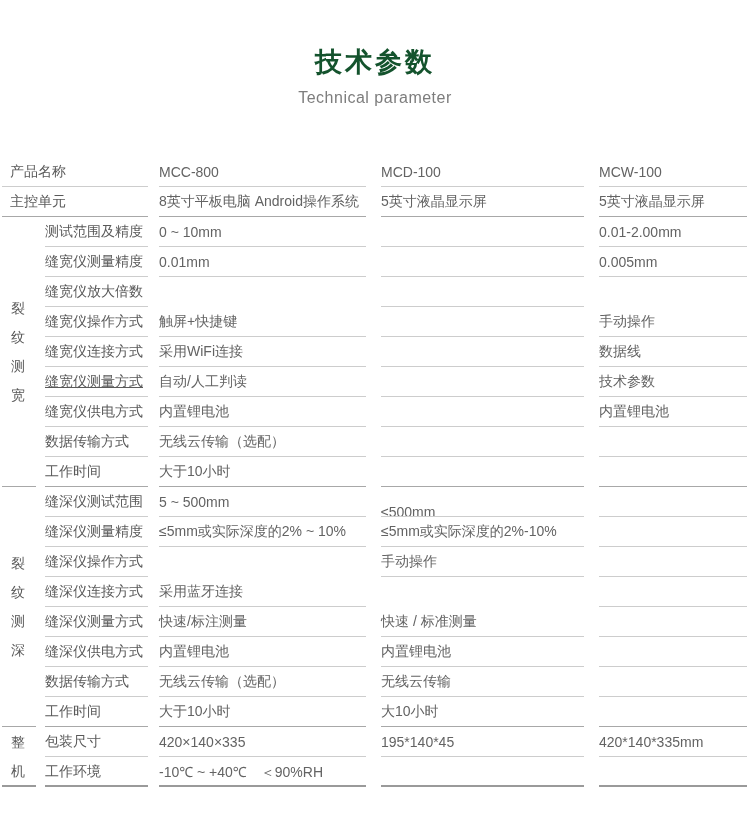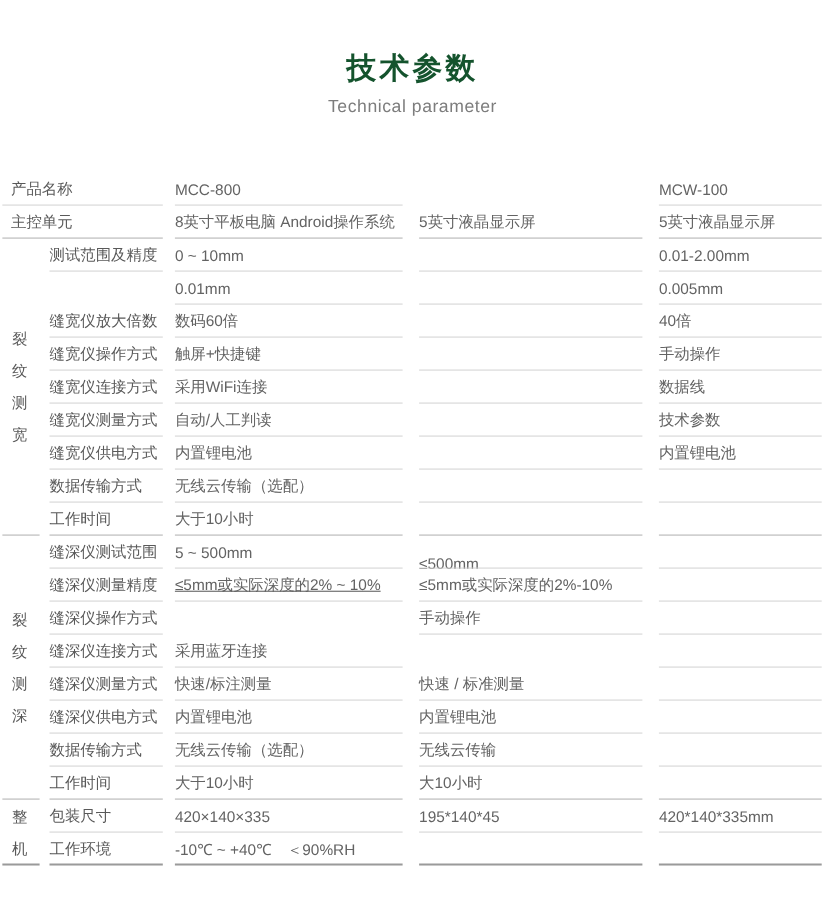--- a/index.html
+++ b/index.html
@@ -75,46 +75,46 @@
 </style>
 </head>
 <body>
 
 <div>
   <div class="page-title">技术参数</div>
   <div class="page-subtitle">Technical parameter</div>
   <div class="spec-table" id="spec-table">
       <div class="cell c-head" style="grid-row: 1;">产品名称</div>
       <div class="cell c-v1" style="grid-row: 1;">MCC-800</div>
+      <div class="cell c-v2" style="grid-row: 1;">MCD-100</div>
       <div class="cell c-v3" style="grid-row: 1; text-align: center;">MCW-100</div>
       <div class="cell c-head ln-dark" style="grid-row: 2;">主控单元</div>
       <div class="cell c-v1 ln-dark" style="grid-row: 2;">8英寸平板电脑 Android操作系统</div>
       <div class="cell c-v2 ln-dark" style="grid-row: 2;">5英寸液晶显示屏</div>
       <div class="cell c-v3 ln-dark" style="grid-row: 2;">5英寸液晶显示屏</div>
       <div class="cell c-grp ln-dark" style="grid-row: 3 / span 9;"><span>裂</span><span>纹</span><span>测</span><span>宽</span></div>
       <div class="cell c-sub" style="grid-row: 3;">测试范围及精度</div>
       <div class="cell c-v1" style="grid-row: 3;">0 ~ 10mm</div>
       <div class="cell c-v2" style="grid-row: 3;"></div>
       <div class="cell c-v3" style="grid-row: 3;">0.01-2.00mm</div>
+      <div class="cell c-sub" style="grid-row: 4;">缝宽仪测量精度</div>
       <div class="cell c-v1" style="grid-row: 4;">0.01mm</div>
       <div class="cell c-v2" style="grid-row: 4;"></div>
       <div class="cell c-v3" style="grid-row: 4;">0.005mm</div>
       <div class="cell c-sub" style="grid-row: 5;">缝宽仪放大倍数</div>
-      <div class="cell c-v1" style="grid-row: 5;">数码60倍</div>
       <div class="cell c-v2" style="grid-row: 5;"></div>
-      <div class="cell c-v3" style="grid-row: 5;">40倍</div>
       <div class="cell c-sub" style="grid-row: 6;">缝宽仪操作方式</div>
       <div class="cell c-v1" style="grid-row: 6;">触屏+快捷键</div>
       <div class="cell c-v2" style="grid-row: 6;"></div>
       <div class="cell c-v3" style="grid-row: 6;">手动操作</div>
       <div class="cell c-sub" style="grid-row: 7;">缝宽仪连接方式</div>
       <div class="cell c-v1" style="grid-row: 7;">采用WiFi连接</div>
       <div class="cell c-v2" style="grid-row: 7;"></div>
       <div class="cell c-v3" style="grid-row: 7;">数据线</div>
-      <div class="cell c-sub" style="grid-row: 8;">缝宽仪测量方式</div>
+      <div class="cell c-sub" style="grid-row: 8; text-decoration: underline;">缝宽仪测量方式</div>
       <div class="cell c-v1" style="grid-row: 8;">自动/人工判读</div>
       <div class="cell c-v2" style="grid-row: 8;"></div>
       <div class="cell c-v3" style="grid-row: 8;">技术参数</div>
       <div class="cell c-sub" style="grid-row: 9;">缝宽仪供电方式</div>
       <div class="cell c-v1" style="grid-row: 9;">内置锂电池</div>
       <div class="cell c-v2" style="grid-row: 9;"></div>
       <div class="cell c-v3" style="grid-row: 9;">内置锂电池</div>
       <div class="cell c-sub" style="grid-row: 10;">数据传输方式</div>
       <div class="cell c-v1" style="grid-row: 10;">无线云传输（选配）</div>
       <div class="cell c-v2" style="grid-row: 10;"></div>
@@ -122,21 +122,21 @@
       <div class="cell c-sub ln-dark" style="grid-row: 11;">工作时间</div>
       <div class="cell c-v1 ln-dark" style="grid-row: 11;">大于10小时</div>
       <div class="cell c-v2 ln-dark" style="grid-row: 11;"></div>
       <div class="cell c-v3 ln-dark" style="grid-row: 11;"></div>
       <div class="cell c-grp ln-dark" style="grid-row: 12 / span 8;"><span>裂</span><span>纹</span><span>测</span><span>深</span></div>
       <div class="cell c-sub" style="grid-row: 12;">缝深仪测试范围</div>
       <div class="cell c-v1" style="grid-row: 12;">5 ~ 500mm</div>
       <div class="cell c-v2" style="grid-row: 12; margin-top: 20px;">≤500mm</div>
       <div class="cell c-v3" style="grid-row: 12;"></div>
       <div class="cell c-sub" style="grid-row: 13;">缝深仪测量精度</div>
-      <div class="cell c-v1" style="grid-row: 13; text-decoration: underline;">≤5mm或实际深度的2% ~ 10%</div>
+      <div class="cell c-v1" style="grid-row: 13;">≤5mm或实际深度的2% ~ 10%</div>
       <div class="cell c-v2" style="grid-row: 13;">≤5mm或实际深度的2%-10%</div>
       <div class="cell c-v3" style="grid-row: 13;"></div>
       <div class="cell c-sub" style="grid-row: 14;">缝深仪操作方式</div>
       <div class="cell c-v2" style="grid-row: 14;">手动操作</div>
       <div class="cell c-v3" style="grid-row: 14;"></div>
       <div class="cell c-sub" style="grid-row: 15;">缝深仪连接方式</div>
       <div class="cell c-v1" style="grid-row: 15; text-align: center;">采用蓝牙连接</div>
       <div class="cell c-v3" style="grid-row: 15;"></div>
       <div class="cell c-sub" style="grid-row: 16;">缝深仪测量方式</div>
       <div class="cell c-v1" style="grid-row: 16;">快速/标注测量</div>

